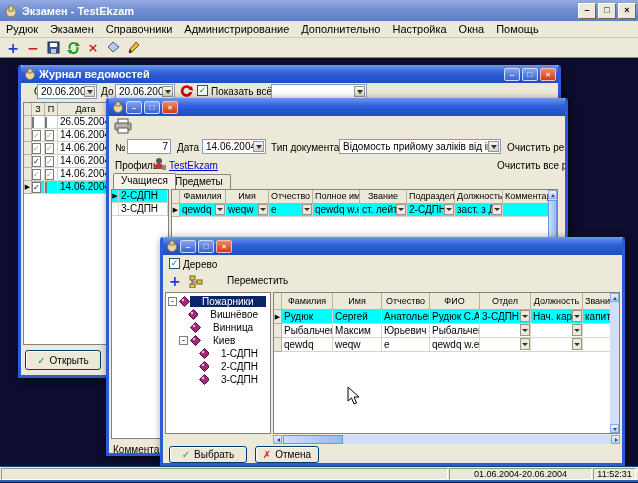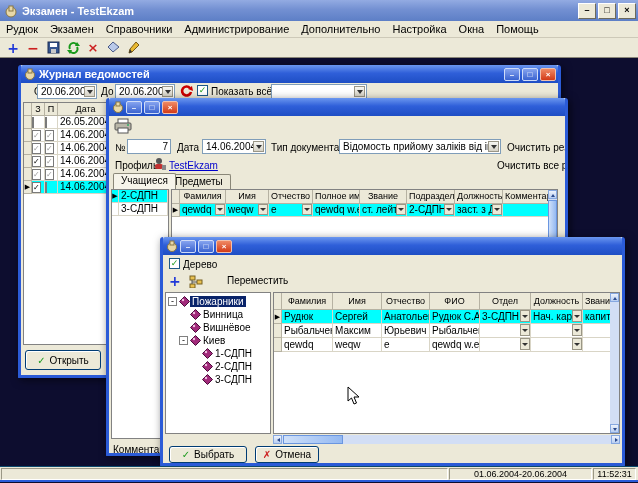--- a/index.html
+++ b/index.html
@@ -80,21 +80,21 @@
   .sthumb{position:absolute;background:linear-gradient(90deg,#cfe0f9,#94b9f2);border:1px solid #6a96e0;box-sizing:border-box;}
   
   .tab{position:absolute;height:15px;background:#ece9d8;border:1px solid #8a8778;border-bottom:none;
     border-radius:2px 2px 0 0;font-size:10px;line-height:14px;padding:0 7px;box-sizing:border-box;}
   .tab.active{background:#f6f4ea;height:16px;z-index:2;}
   
   .treerow{display:flex;align-items:center;height:13px;font-size:10px;white-space:nowrap;}
   .texp{width:9px;height:9px;background:#fff;border:1px solid #808080;box-sizing:border-box;
     font-size:9px;line-height:6px;text-align:center;flex:0 0 auto;}
   .tsel{background:#0a246a;color:#fff;padding:0 2px;}
-  .tlabel{padding:0 2px;text-align:right;}
+  .tlabel{padding:0 12px;text-align:right;}
 </style>
 </head>
 <body>
 
 <div id="screen">
 
   <div class="abs main-titlebar">
     <svg width="14" height="14">
         <ellipse cx="7" cy="8" rx="5" ry="5" fill="#e8d8a8" stroke="#887744"></ellipse>
         <rect x="5" y="2" width="4" height="5" fill="#e8d8a8" stroke="#887744"></rect>
@@ -361,29 +361,29 @@
               <circle cx="4" cy="4" r="1.2" fill="#f0c0e0"></circle>
             </svg>
           <span class="tlabel tsel">Пожарники</span>
         </div>
         <div class="treerow">
           <span style="width:24px"></span>
           <svg width="11" height="11">
               <polygon points="5.5,0.5 10.5,5.5 5.5,10.5 0.5,5.5" fill="#a12a7a" stroke="#4a0a3a"></polygon>
               <circle cx="4" cy="4" r="1.2" fill="#f0c0e0"></circle>
             </svg>
+          <span class="tlabel">Вишнёвое</span>
+        </div>
+        <div class="treerow">
+          <span style="width:24px"></span>
+          <svg width="11" height="11">
+              <polygon points="5.5,0.5 10.5,5.5 5.5,10.5 0.5,5.5" fill="#a12a7a" stroke="#4a0a3a"></polygon>
+              <circle cx="4" cy="4" r="1.2" fill="#f0c0e0"></circle>
+            </svg>
           <span class="tlabel">Винница</span>
-        </div>
-        <div class="treerow">
-          <span style="width:24px"></span>
-          <svg width="11" height="11">
-              <polygon points="5.5,0.5 10.5,5.5 5.5,10.5 0.5,5.5" fill="#a12a7a" stroke="#4a0a3a"></polygon>
-              <circle cx="4" cy="4" r="1.2" fill="#f0c0e0"></circle>
-            </svg>
-          <span class="tlabel">Вишнёвое</span>
         </div>
         <div class="treerow">
           <span style="width:13px"></span>
             <span class="texp">-</span>
             <span style="width:2px"></span>
           <svg width="11" height="11">
               <polygon points="5.5,0.5 10.5,5.5 5.5,10.5 0.5,5.5" fill="#a12a7a" stroke="#4a0a3a"></polygon>
               <circle cx="4" cy="4" r="1.2" fill="#f0c0e0"></circle>
             </svg>
           <span class="tlabel">Киев</span>

